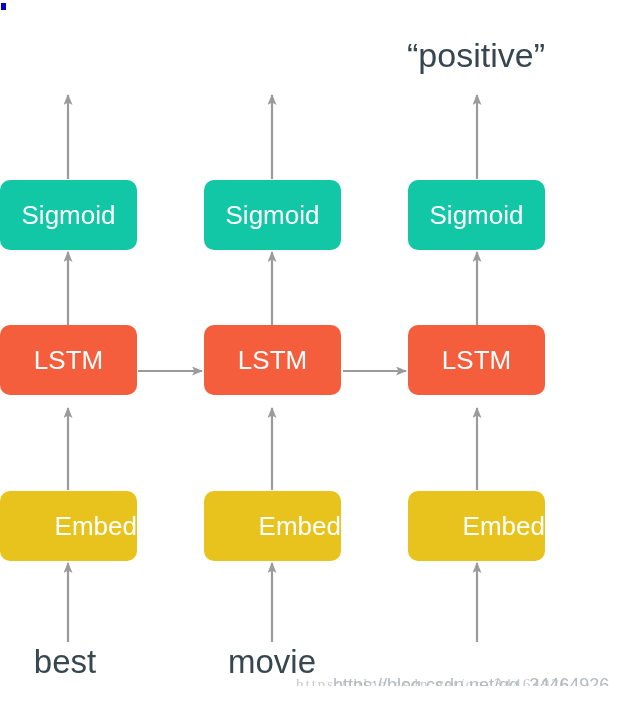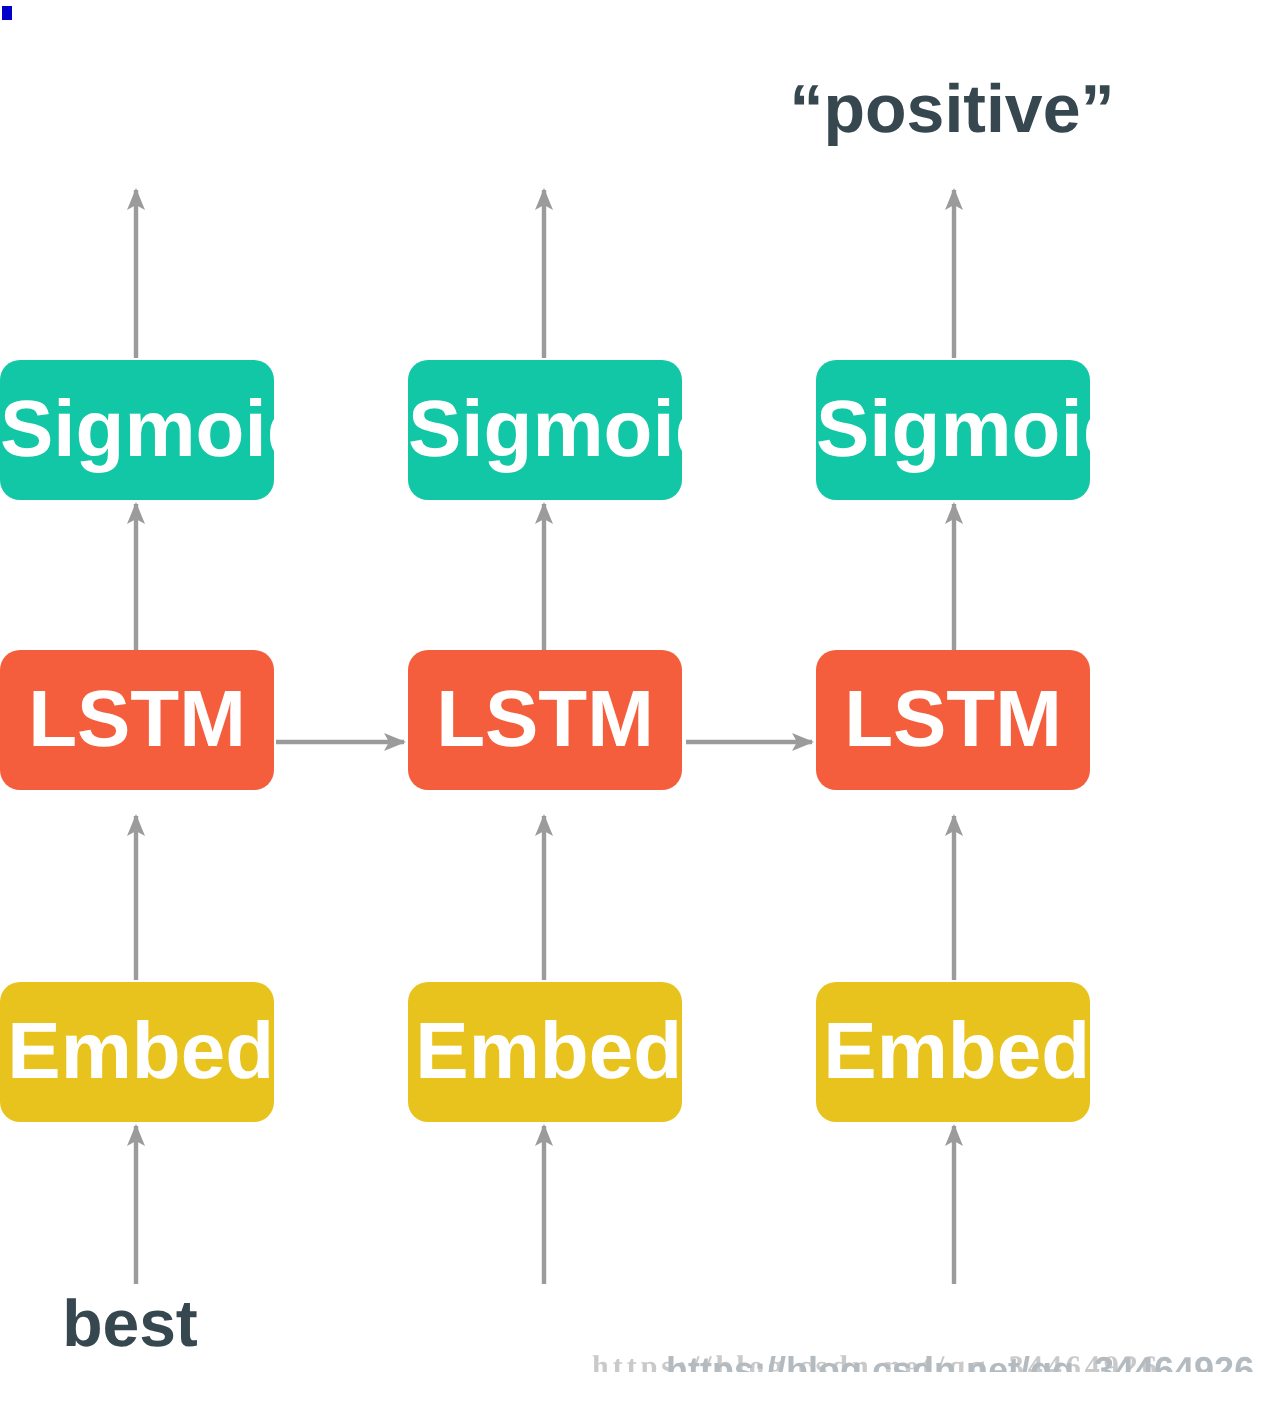--- a/index.html
+++ b/index.html
@@ -3,21 +3,20 @@
 <meta charset="utf-8">
 <style>
   html, body { margin: 0; padding: 0; background: #ffffff; }
   .canvas {
     position: relative;
     width: 637px;
     height: 686px;
     background: #ffffff;
     overflow: hidden;
     font-family: "Liberation Sans", "DejaVu Sans", sans-serif;
-    font-weight: bold;
   }
   .blue-mark {
     position: absolute;
     left: 1px; top: 3px;
     width: 5px; height: 7px;
     background: var(--artifact-blue, #0000c8);
   }
   .output-label {
     position: absolute;
     left: 326px; top: 36px;
@@ -37,21 +36,21 @@
     stroke-width: 2.2;
     fill: none;
   }
   .arrowhead-path { fill: var(--arrow, #9b9b9b); }
   .box {
     position: absolute;
     width: 137px;
     height: 70px;
     border-radius: 10px;
     color: #ffffff;
-    font-size: 40px;
+    font-size: 26px;
     line-height: 70px;
     text-align: center;
   }
   .box.sigmoid { background: var(--sigmoid, #12c7a6); top: 180px; }
   .box.lstm    { background: var(--lstm, #f45e3c);    top: 325px; }
   .box.embed   { background: var(--embed, #e9c31d);   top: 491px; text-align: right; }
   .col-0 { left: 0px; }
   .col-1 { left: 204px; }
   .col-2 { left: 408px; }
   .word {
@@ -124,17 +123,18 @@
 
   <div class="box lstm col-0">LSTM</div>
   <div class="box lstm col-1">LSTM</div>
   <div class="box lstm col-2">LSTM</div>
 
   <div class="box embed col-0">Embed</div>
   <div class="box embed col-1">Embed</div>
   <div class="box embed col-2">Embed</div>
 
   <div class="word word-0">best</div>
+  <div class="word word-1">movie</div>
 
   <span class="wm-serif">https://blog.csdn.net/qq_34464926</span>
   <span class="wm-sans">https://blog.csdn.net/qq_34464926</span>
 
 </div>
 
 </body></html>

